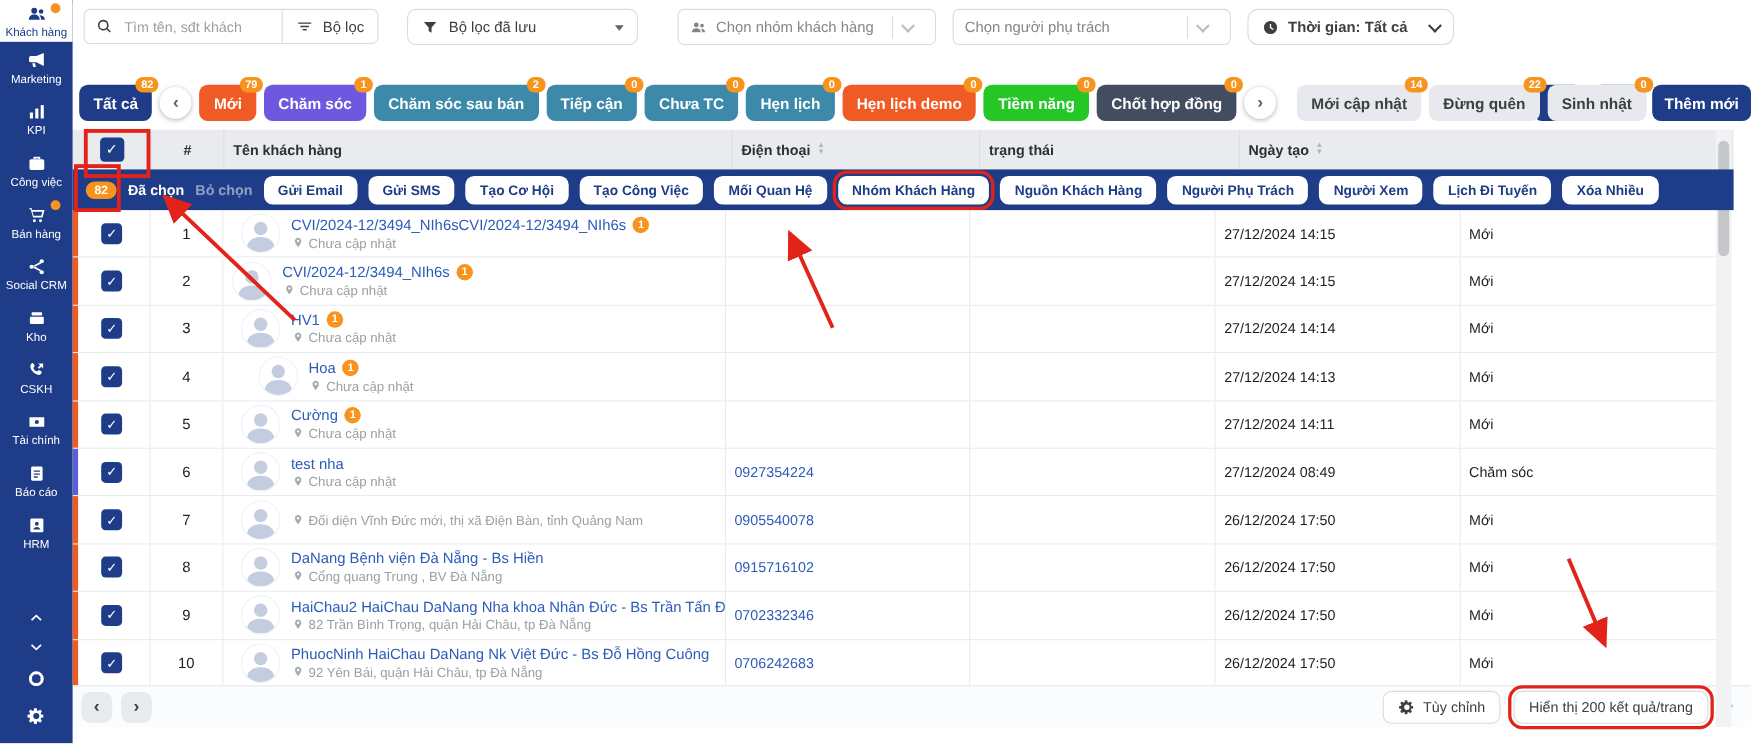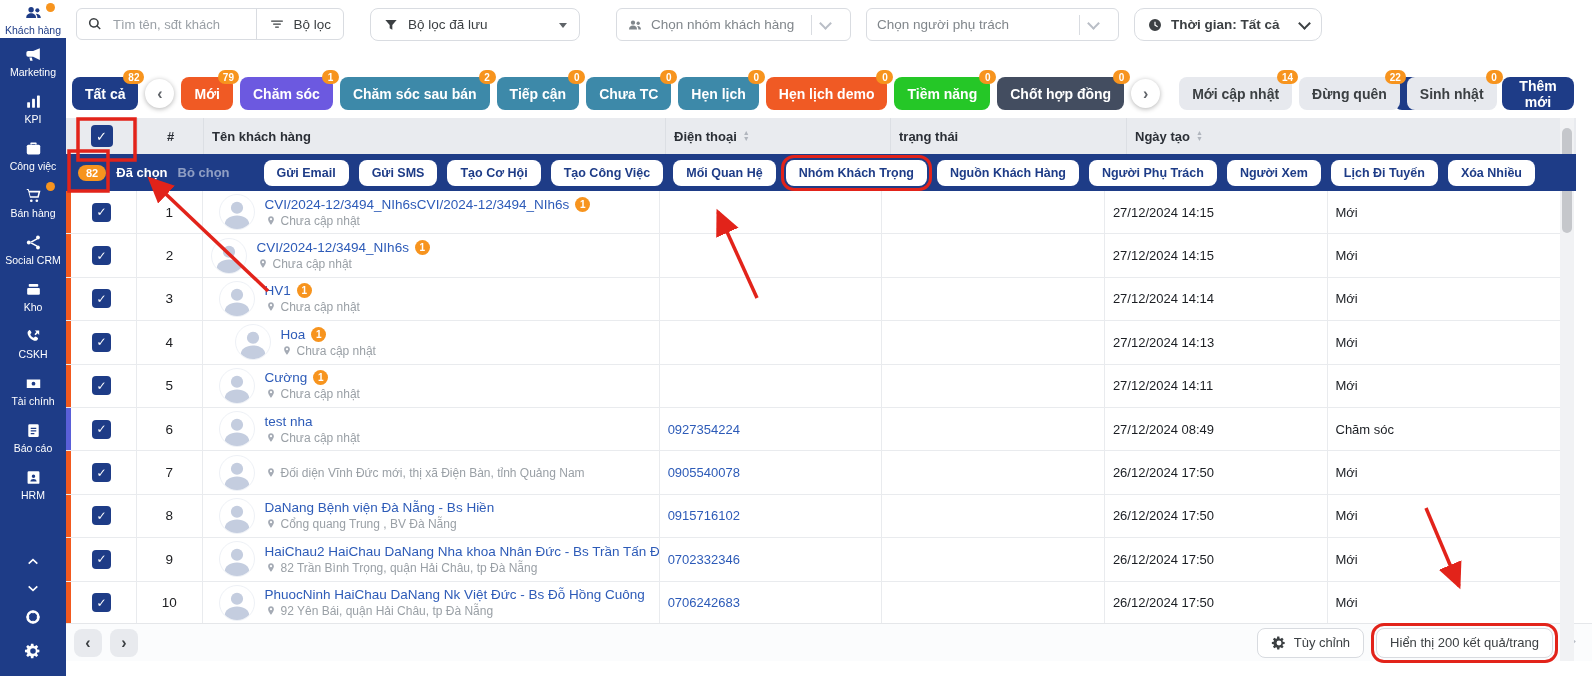--- a/index.html
+++ b/index.html
@@ -70,21 +70,21 @@
   .tab.gray{background:#e7e9ee;color:#3c4043;}
   .tbadge{position:absolute;top:-7px;right:-6px;background:#f7941e;color:#fff;font-size:10px;
        font-weight:bold;padding:1.5px 5px;border-radius:9px;line-height:11px;min-width:7px;text-align:center;}
   .scroll-btn{width:29px;height:29px;border-radius:50%;background:#fff;border:none;cursor:pointer;
        box-shadow:0 1px 5px rgba(0,0,0,.3);color:#5f6368;font-size:16px;font-weight:bold;
        display:flex;align-items:center;justify-content:center;flex:none;font-family:inherit;}
 
   .io-btn{position:absolute;top:77px;width:45px;height:33px;background:#1e3c87;border:none;
        border-radius:8px;color:#fff;display:flex;align-items:center;justify-content:center;cursor:pointer;}
   .io-btn svg{width:17px;height:17px;fill:#fff;}
-  .add-new{position:absolute;left:1502px;top:77px;width:72px;height:33px;background:#1e3c87;border:none;
+  .add-new{position:absolute;left:1502px;top:77px;width:90px;height:33px;background:#1e3c87;border:none;
        border-radius:8px;color:#fff;font-size:14px;font-weight:bold;cursor:pointer;font-family:inherit;}
 
   
   .thead{position:absolute;left:66px;top:118px;width:1510px;height:36px;background:#e9ebef;
        display:flex;align-items:center;font-size:13px;font-weight:bold;color:#2b2f36;box-sizing:border-box;}
   .hcell{display:flex;align-items:center;gap:6px;box-sizing:border-box;height:100%;
        border-left:1px solid #dcdfe4;padding-left:8px;}
   .hcell:first-child{border-left:none;}
   .sort{display:flex;flex-direction:column;line-height:6px;font-size:7px;color:#b0b5bd;cursor:pointer;}
   .cbx{background:#1e3c87;border-radius:4px;color:#fff;display:flex;align-items:center;
@@ -97,21 +97,21 @@
   .w-date{width:225px;}
   .w-status{width:236px;}
 
   .bulk{position:absolute;left:66px;top:154px;width:1510px;height:37px;background:#1e3c87;
        display:flex;align-items:center;gap:10px;padding-left:12px;box-sizing:border-box;z-index:3;}
   .bcount{background:#f7941e;border-radius:9px;font-size:11px;font-weight:bold;color:#fff;padding:2px 8px;}
   .bsel{color:#fff;font-weight:bold;font-size:13px;}
   .bdesel{color:rgba(255,255,255,.5);font-weight:bold;font-size:13px;cursor:pointer;}
   .bulk-btn{height:26px;background:#fff;border:none;border-radius:8px;color:#1e3c87;font-size:12.5px;
        font-weight:bold;padding:0 13px;cursor:pointer;white-space:nowrap;font-family:inherit;}
-  .bulk-btn:first-of-type{margin-left:24px;}
+  .bulk-btn:first-of-type{}
 
   .rows{position:absolute;left:66px;top:191px;width:1494px;height:434px;overflow:hidden;}
   .trow{height:43.4px;display:flex;border-bottom:1px solid #e9ebee;position:relative;box-sizing:border-box;}
   .stripe{position:absolute;left:0;top:0;bottom:0;width:5px;}
   .stripe.orange{background:#f2591e;}
   .stripe.indigo{background:#5a5fd8;}
   .tcell{display:flex;align-items:center;box-sizing:border-box;border-left:1px solid #e9ebee;
        padding-left:8px;overflow:hidden;}
   .tcell:first-child{border-left:none;}
   .avatar{width:34px;height:34px;border-radius:50%;background:#fff;border:1px solid #eef1f6;
@@ -424,21 +424,21 @@
 
   <div class="bulk" id="bulk">
       <span class="bcount">82</span>
       <span class="bsel">Đã chọn</span>
       <span class="bdesel">Bỏ chọn</span>
       <button class="bulk-btn">Gửi Email</button>
       <button class="bulk-btn">Gửi SMS</button>
       <button class="bulk-btn">Tạo Cơ Hội</button>
       <button class="bulk-btn">Tạo Công Việc</button>
       <button class="bulk-btn">Mối Quan Hệ</button>
-      <button class="bulk-btn red-outline">Nhóm Khách Trọng</button>
+      <button class="bulk-btn red-outline">Nhóm Khách Hàng</button>
       <button class="bulk-btn">Nguồn Khách Hàng</button>
       <button class="bulk-btn">Người Phụ Trách</button>
       <button class="bulk-btn">Người Xem</button>
       <button class="bulk-btn">Lịch Đi Tuyến</button>
       <button class="bulk-btn">Xóa Nhiều</button>
     </div>
 
   <div class="rows" id="rows">
       <div class="trow">
         <span class="stripe orange"></span>

